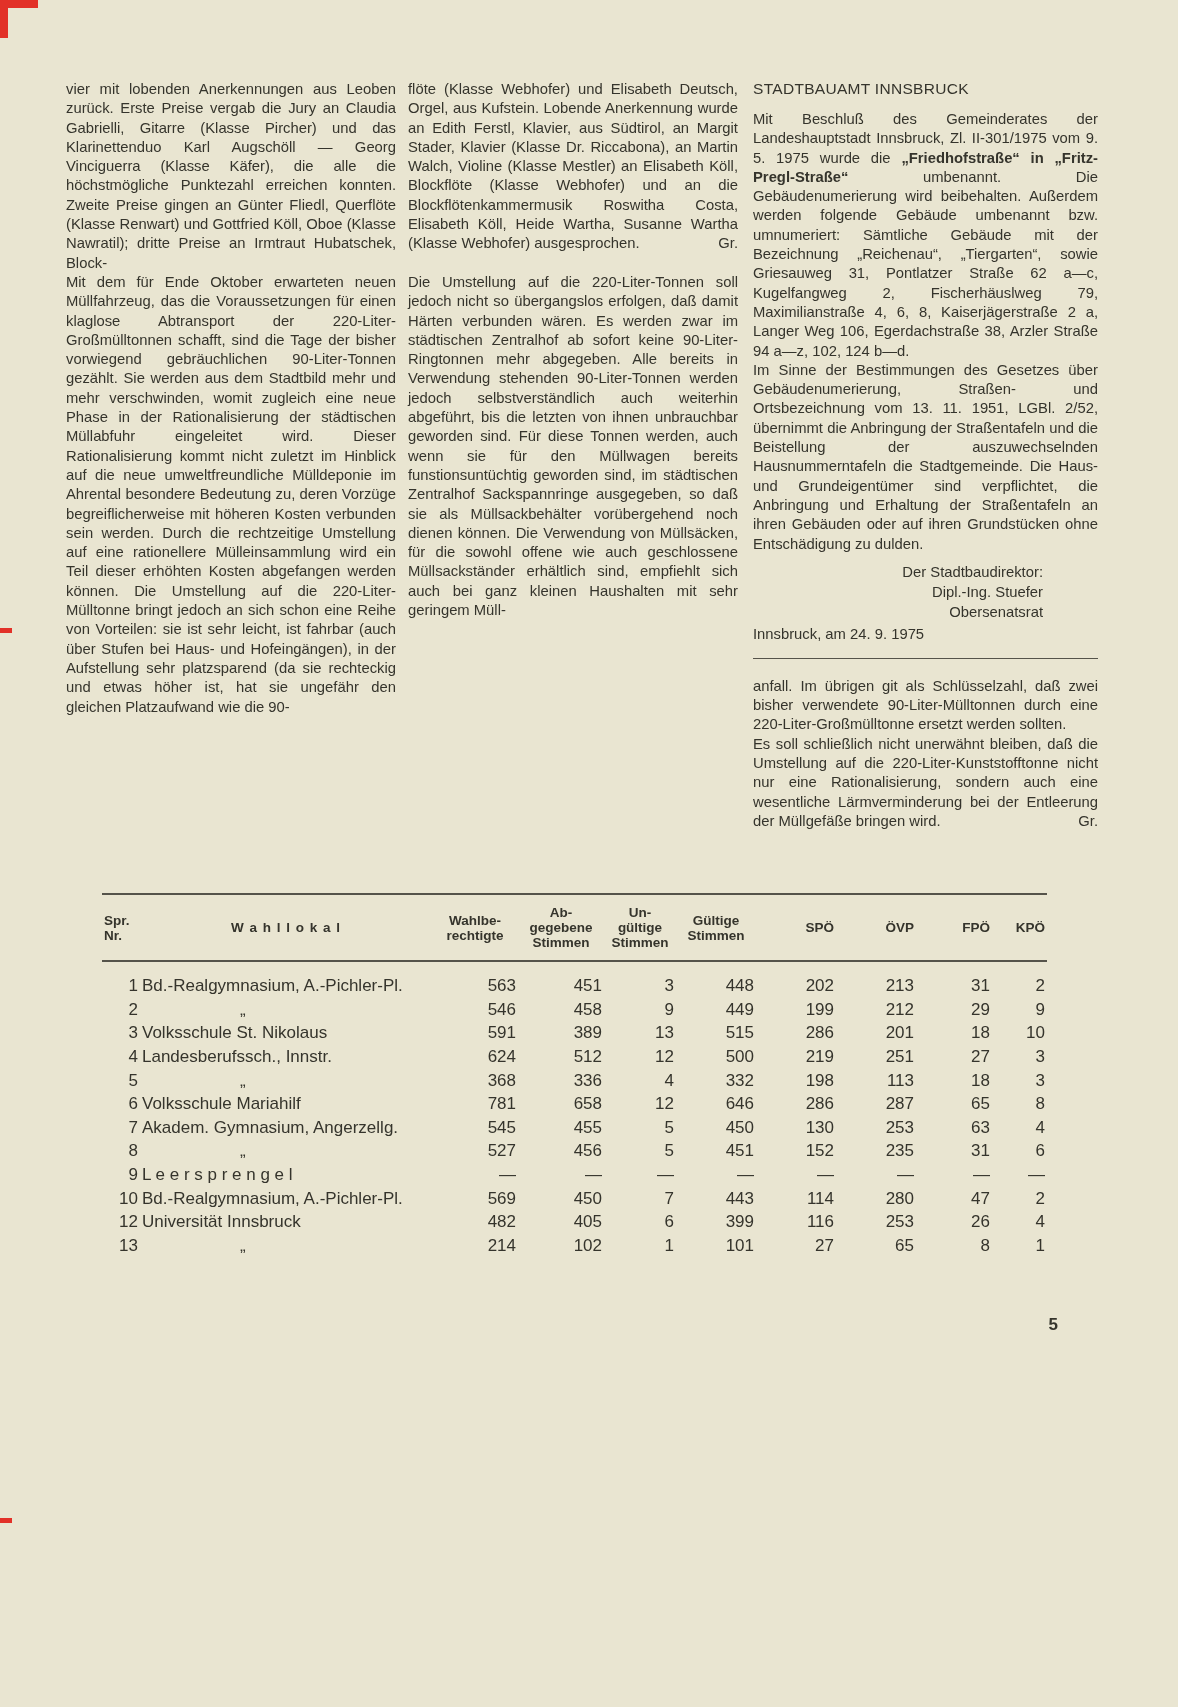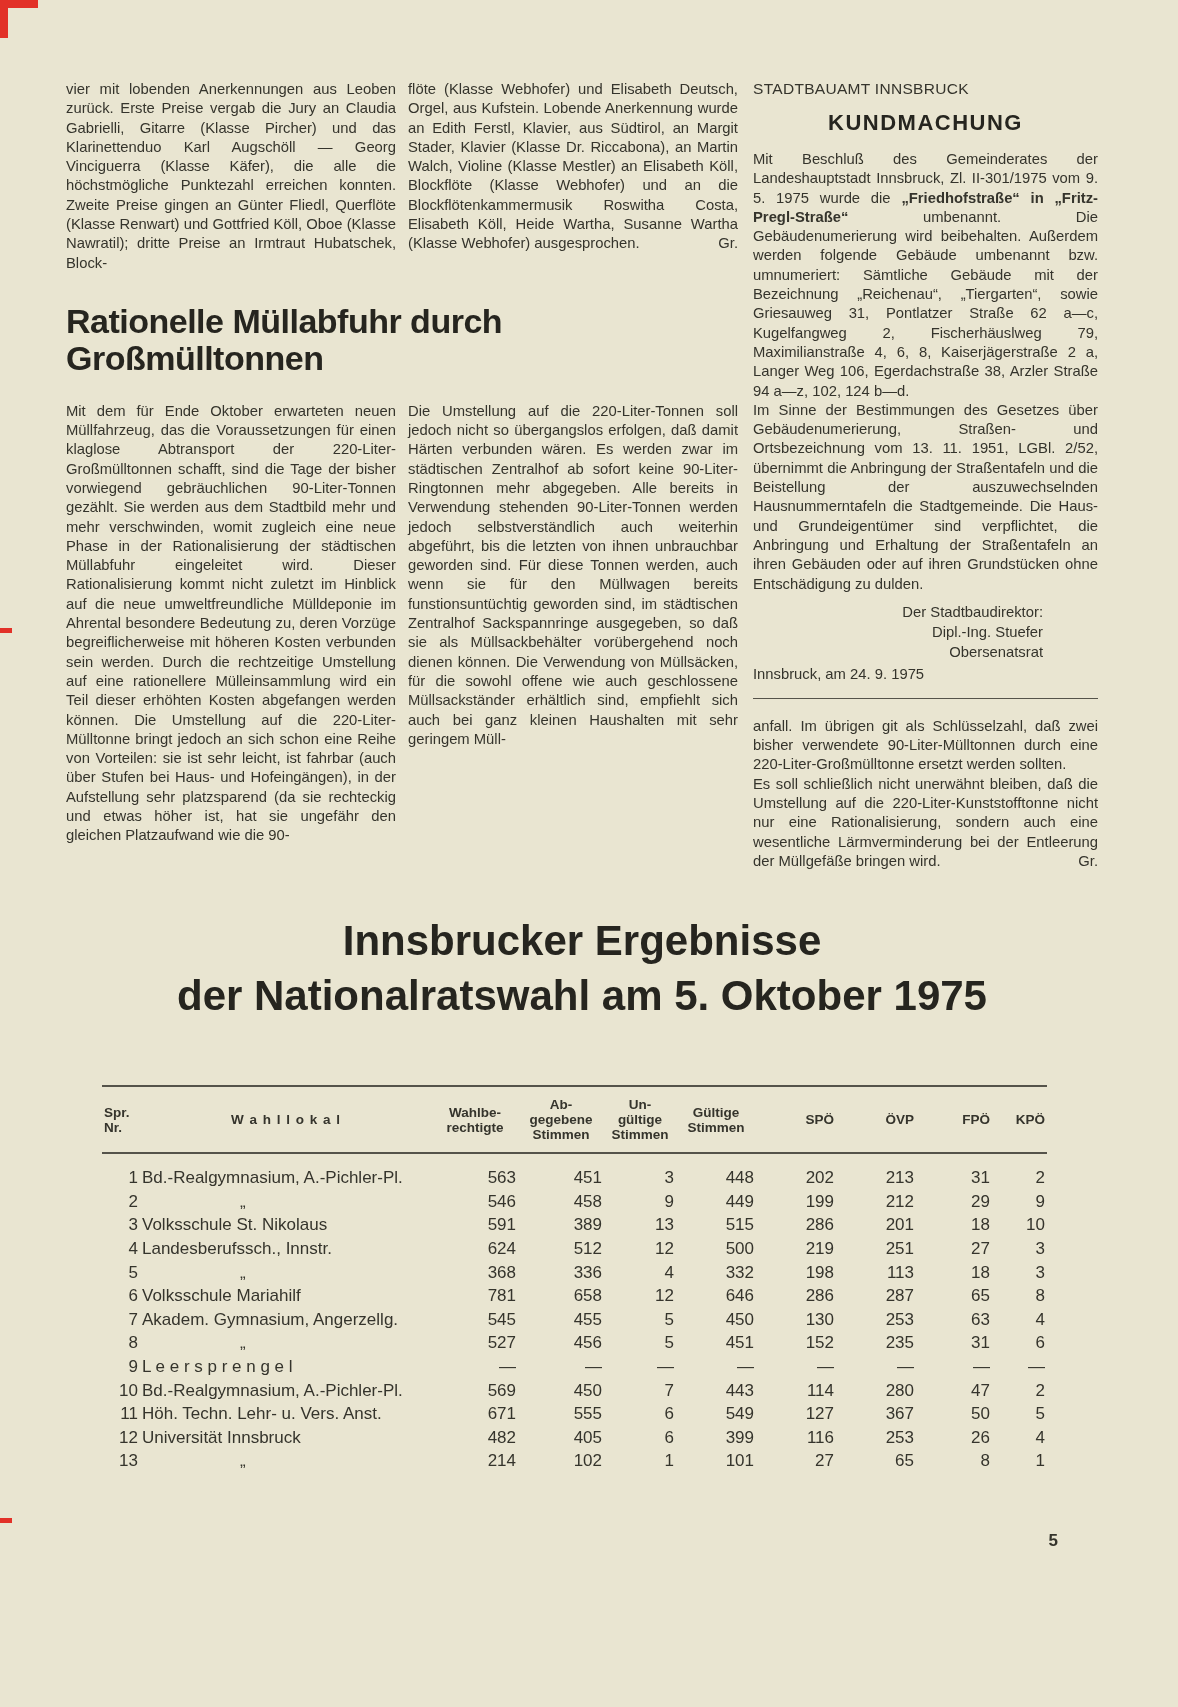--- a/index.html
+++ b/index.html
@@ -83,55 +83,49 @@
 
   <div class="content">
     <div class="top-flex">
       <div class="left-zone">
 
         <div class="two-col">
           <p class="bt col">vier mit lobenden Anerkennungen aus Leoben zurück. Erste Preise vergab die Jury an Claudia Gabrielli, Gitarre (Klasse Pircher) und das Klarinettenduo Karl Augschöll — Georg Vinciguerra (Klasse Käfer), die alle die höchstmögliche Punktezahl erreichen konnten. Zweite Preise gingen an Günter Fliedl, Querflöte (Klasse Renwart) und Gottfried Köll, Oboe (Klasse Nawratil); dritte Preise an Irmtraut Hubatschek, Block-</p>
           <p class="bt col"><span>flöte (Klasse Webhofer) und Elisabeth Deutsch, Orgel, aus Kufstein. Lobende Anerkennung wurde an Edith Ferstl, Klavier, aus Südtirol, an Margit Stader, Klavier (Klasse Dr. Riccabona), an Martin Walch, Violine (Klasse Mestler) an Elisabeth Köll, Blockflöte (Klasse Webhofer) und an die Blockflötenkammermusik Roswitha Costa, Elisabeth Köll, Heide Wartha, Susanne Wartha (Klasse Webhofer) ausgesprochen.</span> <span class="sig-inline">Gr.</span></p>
         </div>
 
-        <h1 class="muell-headline">Rationelle Müllabfuhr durch Großmülltonnen</h1>
 
         <div class="two-col">
           <div class="col">
             <p class="bt">Mit dem für Ende Oktober erwarteten neuen Müllfahrzeug, das die Voraussetzungen für einen klaglose Abtransport der 220-Liter-Großmülltonnen schafft, sind die Tage der bisher vorwiegend gebräuchlichen 90-Liter-Tonnen gezählt. Sie werden aus dem Stadtbild mehr und mehr verschwinden, womit zugleich eine neue Phase in der Rationalisierung der städtischen Müllabfuhr eingeleitet wird. Dieser Rationalisierung kommt nicht zuletzt im Hinblick auf die neue umweltfreundliche Mülldeponie im Ahrental besondere Bedeutung zu, deren Vorzüge begreiflicherweise mit höheren Kosten verbunden sein werden. Durch die rechtzeitige Umstellung auf eine rationellere Mülleinsammlung wird ein Teil dieser erhöhten Kosten abgefangen werden können. Die Umstellung auf die 220-Liter-Mülltonne bringt jedoch an sich schon eine Reihe von Vorteilen: sie ist sehr leicht, ist fahrbar (auch über Stufen bei Haus- und Hofeingängen), in der Aufstellung sehr platzsparend (da sie rechteckig und etwas höher ist, hat sie ungefähr den gleichen Platzaufwand wie die 90-</p>
           </div>
           <div class="col">
             <p class="bt">Die Umstellung auf die 220-Liter-Tonnen soll jedoch nicht so übergangslos erfolgen, daß damit Härten verbunden wären. Es werden zwar im städtischen Zentralhof ab sofort keine 90-Liter-Ringtonnen mehr abgegeben. Alle bereits in Verwendung stehenden 90-Liter-Tonnen werden jedoch selbstverständlich auch weiterhin abgeführt, bis die letzten von ihnen unbrauchbar geworden sind. Für diese Tonnen werden, auch wenn sie für den Müllwagen bereits funstionsuntüchtig geworden sind, im städtischen Zentralhof Sackspannringe ausgegeben, so daß sie als Müllsackbehälter vorübergehend noch dienen können. Die Verwendung von Müllsäcken, für die sowohl offene wie auch geschlossene Müllsackständer erhältlich sind, empfiehlt sich auch bei ganz kleinen Haushalten mit sehr geringem Müll-</p>
           </div>
         </div>
 
       </div>
 
       <div class="right-col">
         <div class="kicker">STADTBAUAMT INNSBRUCK</div>
-        <h2 class="kund-title">KUNDMACHUNG</h2>
         <p class="bt"><span>Mit Beschluß des Gemeinderates der Landeshauptstadt Innsbruck, Zl. II-301/1975 vom 9. 5. 1975 wurde die </span><b>„Friedhofstraße“ in „Fritz-Pregl-Straße“</b><span> umbenannt. Die Gebäudenumerierung wird beibehalten. Außerdem werden folgende Gebäude umbenannt bzw. umnumeriert: Sämtliche Gebäude mit der Bezeichnung „Reichenau“, „Tiergarten“, sowie Griesauweg 31, Pontlatzer Straße 62 a—c, Kugelfangweg 2, Fischerhäuslweg 79, Maximilianstraße 4, 6, 8, Kaiserjägerstraße 2 a, Langer Weg 106, Egerdachstraße 38, Arzler Straße 94 a—z, 102, 124 b—d.</span></p>
         <p class="bt">Im Sinne der Bestimmungen des Gesetzes über Gebäudenumerierung, Straßen- und Ortsbezeichnung vom 13. 11. 1951, LGBl. 2/52, übernimmt die Anbringung der Straßentafeln und die Beistellung der auszuwechselnden Hausnummerntafeln die Stadtgemeinde. Die Haus- und Grundeigentümer sind verpflichtet, die Anbringung und Erhaltung der Straßentafeln an ihren Gebäuden oder auf ihren Grundstücken ohne Entschädigung zu dulden.</p>
         <div class="sig-block">
           <div>Der Stadtbaudirektor:</div>
           <div>Dipl.-Ing. Stuefer</div>
           <div>Obersenatsrat</div>
         </div>
         <div class="dateline">Innsbruck, am 24. 9. 1975</div>
         <hr class="divider">
         <p class="bt">anfall. Im übrigen git als Schlüsselzahl, daß zwei bisher verwendete 90-Liter-Mülltonnen durch eine 220-Liter-Großmülltonne ersetzt werden sollten.</p>
         <p class="bt"><span>Es soll schließlich nicht unerwähnt bleiben, daß die Umstellung auf die 220-Liter-Kunststofftonne nicht nur eine Rationalisierung, sondern auch eine wesentliche Lärmverminderung bei der Entleerung der Müllgefäße bringen wird.</span> <span class="sig-inline">Gr.</span></p>
       </div>
     </div>
 
     <div class="results">
-      <h1 class="results-headline">
-        <span class="rh-line">Innsbrucker Ergebnisse</span>
-        <span class="rh-line">der Nationalratswahl am 5. Oktober 1975</span>
-      </h1>
 
       <table class="results-table">
         <thead>
           <tr>
             <th class="th-l w0">Spr.
 Nr.</th>
             <th class="th-c w1 th-wahllokal">W a h l l o k a l</th>
             <th class="th-c w2">Wahlbe-
 rechtigte</th>
             <th class="th-c w3">Ab-
@@ -263,32 +257,20 @@
               <td class="cell-num">569</td>
               <td class="cell-num">450</td>
               <td class="cell-num">7</td>
               <td class="cell-num">443</td>
               <td class="cell-num">114</td>
               <td class="cell-num">280</td>
               <td class="cell-num">47</td>
               <td class="cell-num">2</td>
             </tr>
             <tr>
-              <td class="cell-num">11</td>
-              <td class="cell-left">Höh. Techn. Lehr- u. Vers. Anst.</td>
-              <td class="cell-num">671</td>
-              <td class="cell-num">555</td>
-              <td class="cell-num">6</td>
-              <td class="cell-num">549</td>
-              <td class="cell-num">127</td>
-              <td class="cell-num">367</td>
-              <td class="cell-num">50</td>
-              <td class="cell-num">5</td>
-            </tr>
-            <tr>
               <td class="cell-num">12</td>
               <td class="cell-left">Universität Innsbruck</td>
               <td class="cell-num">482</td>
               <td class="cell-num">405</td>
               <td class="cell-num">6</td>
               <td class="cell-num">399</td>
               <td class="cell-num">116</td>
               <td class="cell-num">253</td>
               <td class="cell-num">26</td>
               <td class="cell-num">4</td>

